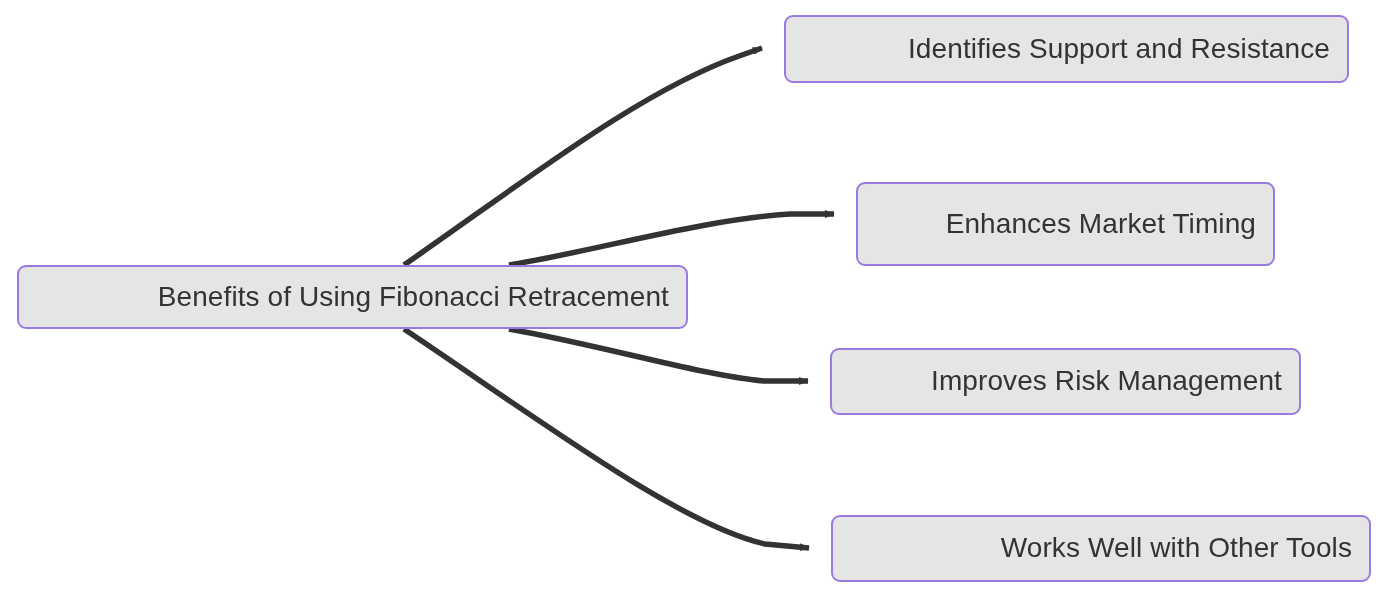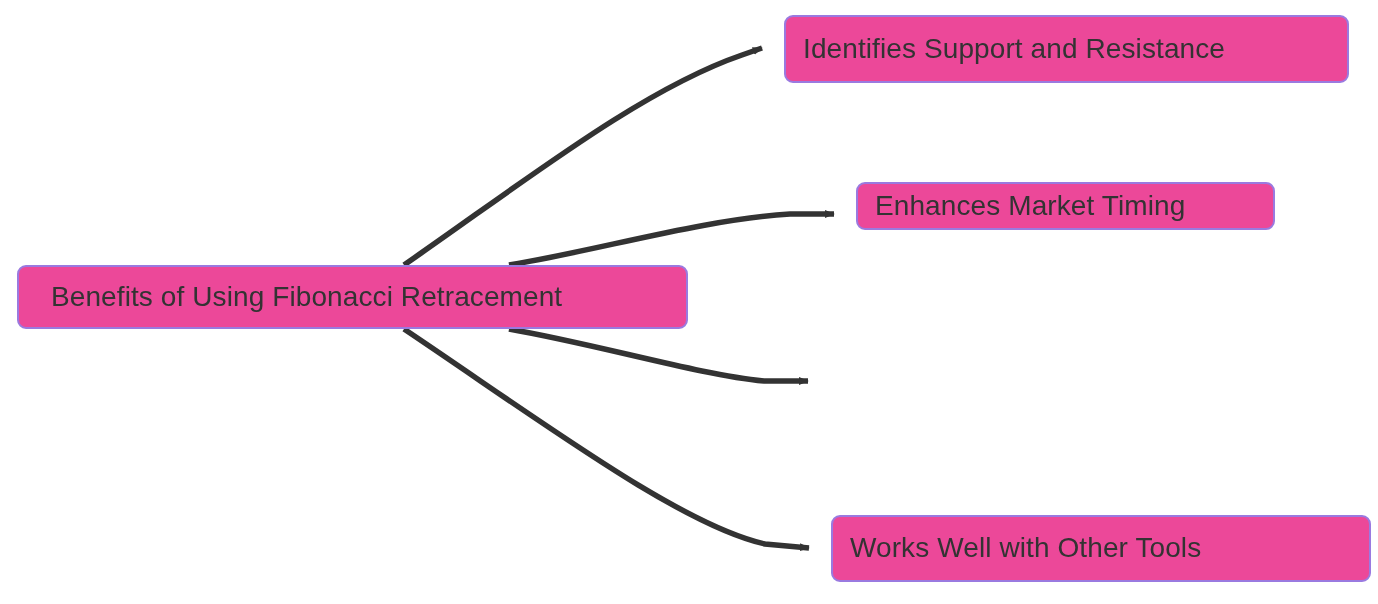--- a/index.html
+++ b/index.html
@@ -24,22 +24,22 @@
     top: 0;
     width: 1378px;
     height: 604px;
     pointer-events: none;
   }
   .flow-node {
     position: absolute;
     box-sizing: border-box;
     display: flex;
     align-items: center;
-    justify-content: flex-start;
-    background: #ec4899;
+    justify-content: flex-end;
+    background: #e5e5e5;
     border: 2px solid #9a7ae0;
     border-radius: 9px;
     padding: 0 17px;
   }
   .flow-node .node-label {
     font-family: "Liberation Sans", sans-serif;
     font-size: 28px;
     line-height: 1.15;
     color: #333333;
     white-space: nowrap;
@@ -57,21 +57,21 @@
   #node-child-0 {
     left: 784px;
     top: 15px;
     width: 565px;
     height: 68px;
   }
   #node-child-1 {
     left: 856px;
     top: 182px;
     width: 419px;
-    height: 48px;
+    height: 84px;
   }
   #node-child-2 {
     left: 830px;
     top: 348px;
     width: 471px;
     height: 67px;
   }
   #node-child-3 {
     left: 831px;
     top: 515px;
@@ -105,18 +105,21 @@
   </div>
 
   <div class="flow-node" id="node-child-0">
     <span class="node-label">Identifies Support and Resistance</span>
   </div>
 
   <div class="flow-node" id="node-child-1">
     <span class="node-label">Enhances Market Timing</span>
   </div>
 
+  <div class="flow-node" id="node-child-2">
+    <span class="node-label">Improves Risk Management</span>
+  </div>
 
   <div class="flow-node" id="node-child-3">
     <span class="node-label">Works Well with Other Tools</span>
   </div>
 
 </div>
 
 </body></html>

